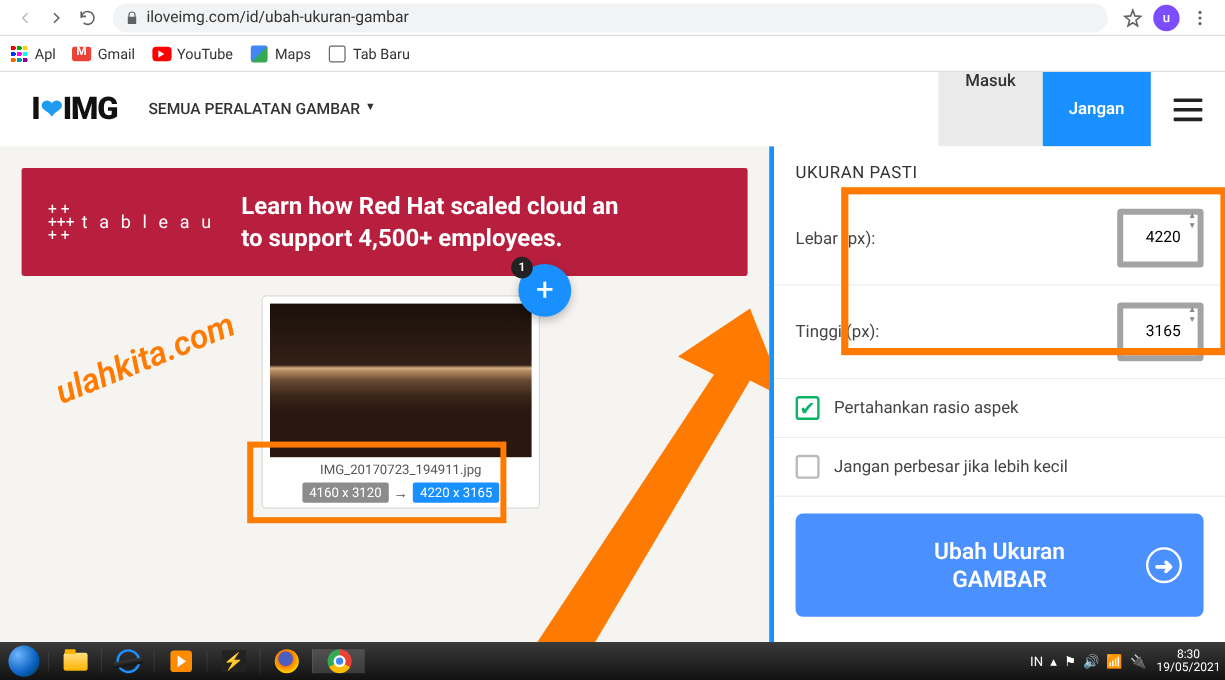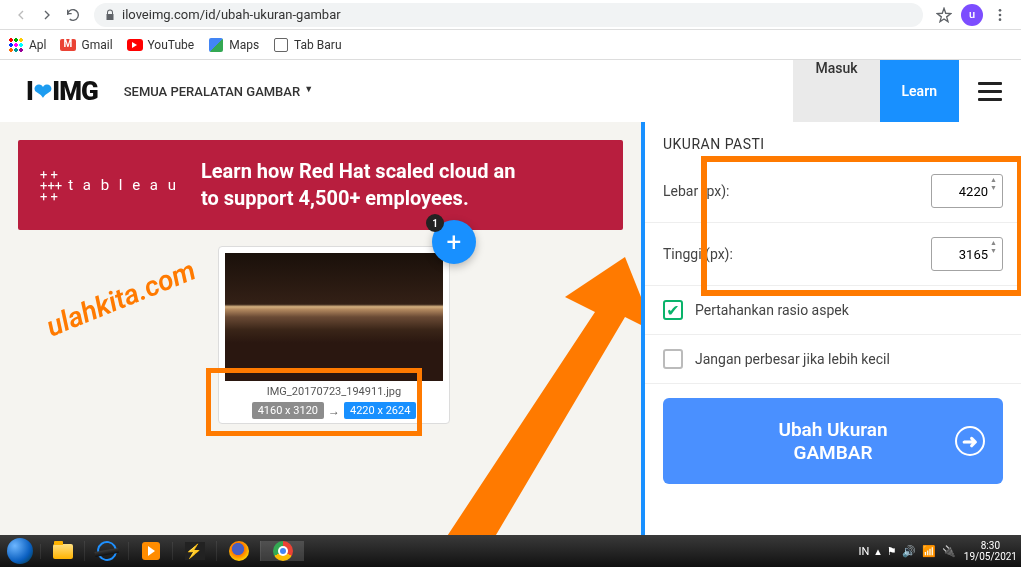--- a/index.html
+++ b/index.html
@@ -76,21 +76,21 @@
 
 .wm { position: absolute; left: 42px; top: 160px; color: #ff7a00; font-size: 28px; font-style: italic; font-weight: 600; transform: rotate(-22deg); pointer-events: none; }
 
 
 .big-arrow { position: absolute; left: 400px; top: 100px; width: 260px; height: 340px; pointer-events: none; }
 
 
 .side-title { font-size: 14px; font-weight: 400; color: #333; padding: 14px 18px 8px; letter-spacing: .5px; }
 .side-row { display: flex; align-items: center; padding: 14px 18px; border-bottom: 1px solid #eee; }
 .side-row label { font-size: 14px; color: #444; flex: 1; }
-.num-input { width: 72px; height: 34px; border: 1px solid #a3a3a3; border-radius: 3px; font-size: 13px; padding: 0 14px 0 6px; position: relative; text-align: right; }
+.num-input { width: 72px; height: 49px; border: 5px solid #a3a3a3; border-radius: 3px; font-size: 13px; padding: 0 14px 0 6px; position: relative; text-align: right; }
 .num-wrap { position: relative; }
 .num-wrap .spin { position: absolute; right: 2px; top: 2px; bottom: 2px; width: 11px; display: flex; flex-direction: column; font-size: 7px; color: #888; }
 .chkbox { width: 20px; height: 20px; border: 2px solid #09b36a; border-radius: 3px; margin-right: 12px; display: flex; align-items: center; justify-content: center; color: #09b36a; }
 .chkbox.unchecked { border-color: #bbb; color: transparent; }
 .cta { margin: 14px 18px 0; background: #4a90ff; color: #fff; border-radius: 6px; padding: 20px 12px; display: flex; align-items: center; justify-content: center; font-size: 19px; font-weight: 600; position: relative; cursor: pointer; }
 .cta .go { position: absolute; right: 18px; width: 30px; height: 30px; border: 2px solid #fff; border-radius: 50%; display: flex; align-items: center; justify-content: center; }
 .hl-inputs { position: absolute; border: 6px solid #ff7a00; pointer-events: none; left: 56px; top: 34px; width: 322px; height: 140px; }
 
 
 .taskbar { position: absolute; bottom: 0; left: 0; right: 0; height: 32px; background: linear-gradient(#3a3a3a,#111); display: flex; align-items: stretch; color: #fff; }
@@ -195,21 +195,21 @@
   </div>
   <div class="tools-dd">
     <span>SEMUA PERALATAN GAMBAR</span>
       <span class="caret">▼</span>
   </div>
   <div class="spacer"></div>
   <div class="login-btn">
       <span>Masuk</span>
     </div>
   <div class="signup-btn">
-      <span>Learn</span>
+      <span>Jangan</span>
     </div>
   <div class="hamburger">
       <span></span>
       <span></span>
       <span></span>
     </div>
 </div>
 
 <div class="main">
   <div class="canvas">
@@ -228,21 +228,21 @@
       <div class="add-fab">
         <span>+</span>
         <span class="add-badge">1</span>
       </div>
       <div class="card">
         <div class="thumb"></div>
         <div class="fname">IMG_20170723_194911.jpg</div>
         <div class="size-row">
           <span class="size-chip">4160 x 3120</span>
           <span class="arrow-small">→</span>
-          <span class="size-chip new">4220 x 2624</span>
+          <span class="size-chip new">4220 x 3165</span>
         </div>
       </div>
       <div class="hl-box hl-card-bottom"></div>
     </div>
 
     <svg class="big-arrow" viewBox="0 0 260 340">
       <polygon points="30,340 80,340 225,95 255,110 225,35 165,75 195,90" fill="#ff7a00"></polygon>
     </svg>
   </div>
 

